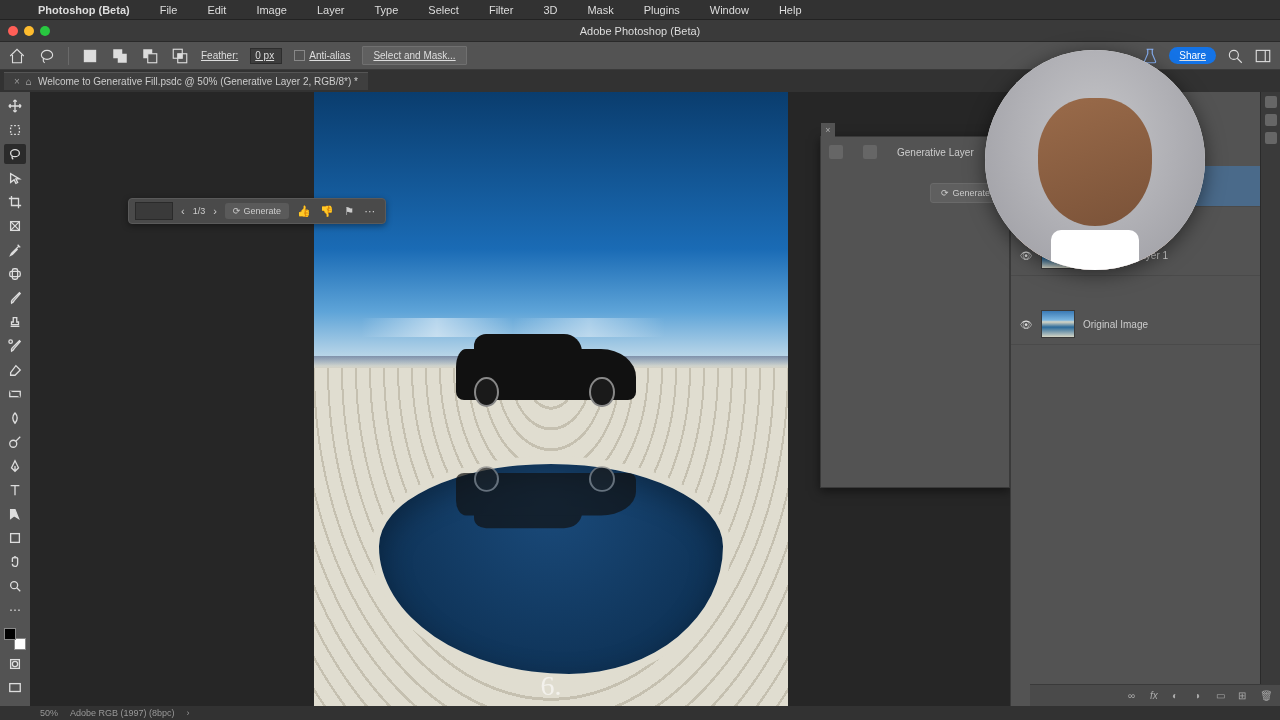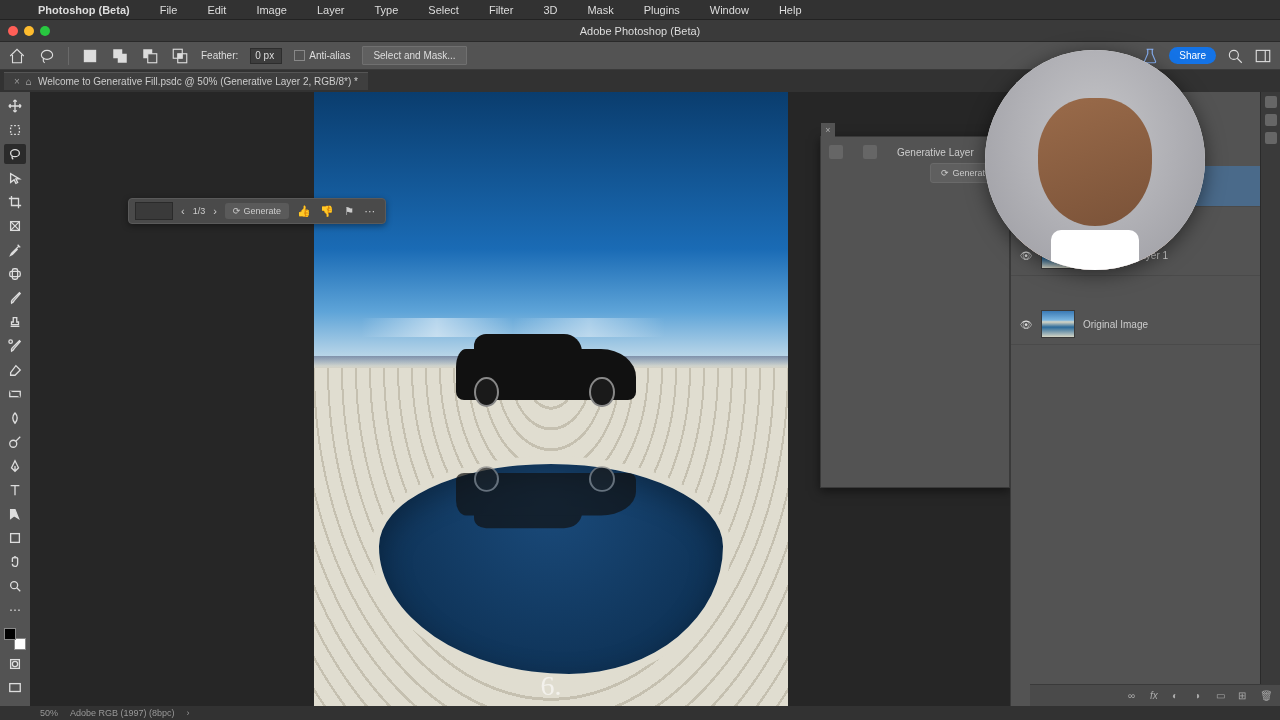--- a/index.html
+++ b/index.html
@@ -11,21 +11,21 @@
 .menubar .bold { font-weight: 600; }
 
 
 .titlebar { height: 22px; background: #3a3a3a; display: flex; align-items: center; font-size: 11px; color: #bbb; position: relative; border-bottom: 1px solid #2a2a2a;}
 .traffic { display: flex; gap: 6px; padding-left: 8px; }
 .traffic span { width: 10px; height: 10px; border-radius: 50%; }
 .tr-close { background: #ff5f57; } .tr-min { background: #febc2e; } .tr-max { background: #28c840; }
 .titlebar .title { position: absolute; left: 50%; transform: translateX(-50%); color: #ddd; }
 
 
-.optbar { height: 28px; background: #535353; display: flex; align-items: center; padding: 0 8px; gap: 12px; font-size: 10px; color: #ddd; border-bottom: 1px solid #3a3a3a; }
+.optbar { height: 28px; background: #535353; display: flex; align-items: center; padding: 0 8px; gap: 12px; font-size: 10px; color: #ddd; border-bottom: 1px solid #3a3a3a; text-decoration: underline; }
 .optbar .iconbox { width: 18px; height: 18px; display: inline-flex; align-items: center; justify-content: center; }
 .optbar .sep { width: 1px; height: 18px; background: #6a6a6a; }
 .checkbox { width: 11px; height: 11px; border: 1px solid #888; display: inline-block; margin-right: 4px; vertical-align: middle;}
 .optbar input.feather { width: 32px; height: 16px; background: #3d3d3d; border: 1px solid #2d2d2d; color: #ddd; padding: 0 4px; font-size: 10px;}
 .optbar .btn { background: #606060; padding: 3px 10px; border-radius: 1px; border: 1px solid #707070; cursor: pointer;}
 .optbar .right { margin-left: auto; display: flex; align-items: center; gap: 10px;}
 .share-btn { background: #1473e6; color: #fff; padding: 3px 10px; border-radius: 10px; font-size: 10px; cursor: pointer;}
 
 
 .tabbar { height: 22px; background: #323232; display: flex; align-items: center; font-size: 10px; color: #ccc; padding-left: 4px;}
@@ -69,21 +69,21 @@
 .narrow-dock { width: 20px; background: #3a3a3a; border-left:1px solid #2a2a2a; display:flex; flex-direction:column; align-items:center; padding-top:4px; gap:6px;}
 .narrow-dock span { width:12px; height:12px; background:#666; border-radius:2px;}
 
 
 .props { position:absolute; right:270px; top:136px; width:190px; height:352px; background:#535353; border:1px solid #3a3a3a; font-size:10px; color:#ccc; box-shadow: 0 3px 10px rgba(0,0,0,0.5);}
 .props .close { position:absolute; top:-14px; left:0; width:14px; height:14px; background:#535353; color:#aaa; text-align:center; line-height:14px; font-size:9px; cursor:pointer;}
 .props-tabs { display:flex; border-bottom:1px solid #3a3a3a;}
 .props-tabs .ptab { padding:5px 10px; cursor:pointer; color:#999;}
 .props-tabs .ptab.active { color:#eee; background:#4a4a4a;}
 .props-body { padding:8px;}
-.props-body .gl-row { display:flex; align-items:center; gap:20px; margin-bottom:0;text-align:center;}
+.props-body .gl-row { display:flex; align-items:center; gap:20px; margin-bottom:20px;text-align:center;}
 .props-body .ic { width:14px; height:14px; background:#666; border-radius:2px;}
 .prompt-box { background:#474747; border:1px solid #3a3a3a; padding:6px; height:48px; margin:6px 0; font-size:9.5px; color:#ddd;}
 .prompt-box .lbl { color:#999; font-size:9px; margin-bottom:2px;}
 .gen-btn2 { float:right; background:#5f5f5f; border:1px solid #6a6a6a; padding:4px 10px; border-radius:3px; font-size:9px; display:flex; align-items:center; gap:4px; cursor:pointer; margin-top:4px;}
 .vars { clear:both; padding-top:12px;}
 .vars-title { font-size:9px; color:#ccc; margin-bottom:5px; cursor:pointer;}
 .var-thumbs { display:flex; gap:6px;}
 .var-thumb { width:52px; height:44px; background: linear-gradient(to bottom, #2a6ba5 0%, #6ba5d5 35%, #d5d5c5 42%, #1a5a8a 60%, #d5d5c5 100%); border:1px solid #3a3a3a; cursor:pointer;}
 .var-thumb.sel { border:2px solid #1473e6;}
 

